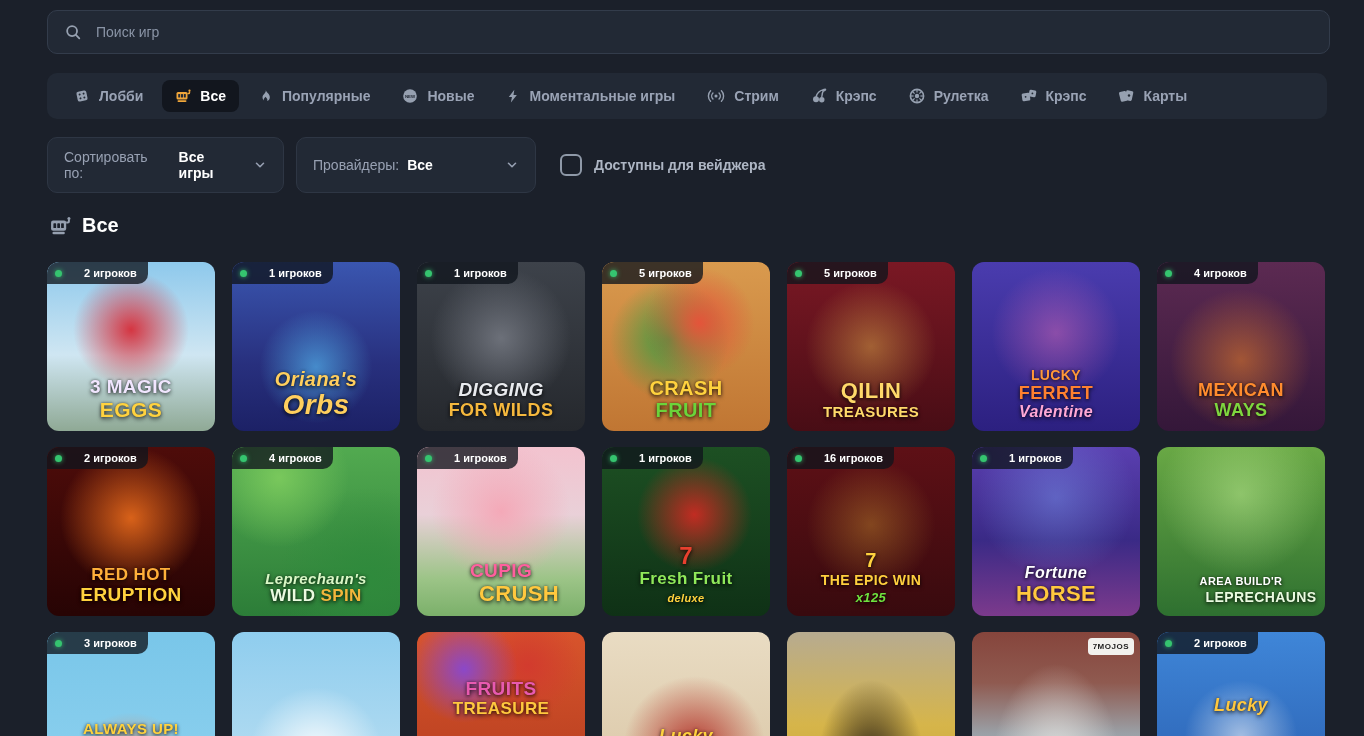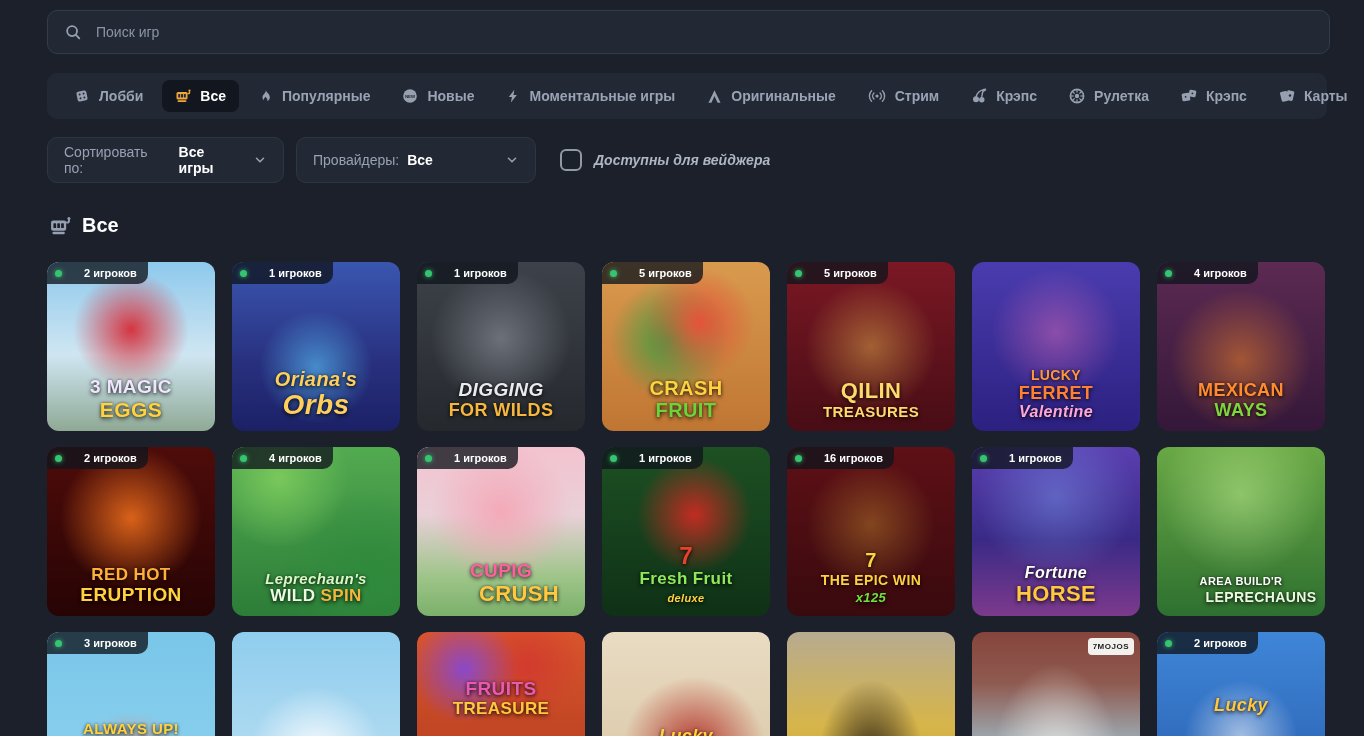--- a/index.html
+++ b/index.html
@@ -18,29 +18,29 @@
     border-radius:10px;display:flex;align-items:center;gap:6px;padding:0 14px;box-sizing:border-box;}
   .tab{display:flex;align-items:center;gap:9px;background:transparent;border:none;cursor:pointer;
     padding:8px 13px;border-radius:8px;color:#9aa3b5;font-size:14px;font-weight:600;
     font-family:"Liberation Sans",sans-serif;white-space:nowrap;}
   .tab .tab-label{color:#9aa3b5;}
   .tab.active{background:#12161e;}
   .tab.active .tab-label{color:#ffffff;font-weight:700;}
   .tab.active .icon{color:#f0a63a;}
   
   .filters{position:absolute;left:47px;top:137px;display:flex;align-items:center;}
-  .filter-pill{height:46px;box-sizing:border-box;background:#222935;border:1px solid #2e3644;
+  .filter-pill{height:56px;box-sizing:border-box;background:#222935;border:1px solid #2e3644;
     border-radius:10px;display:flex;align-items:center;gap:8px;padding:0 16px;cursor:pointer;
     color:#98a1b3;font-size:14px;}
   .filter-pill b{color:#ffffff;font-weight:700;}
   .filter-pill .chev{color:#98a1b3;margin-left:2px;display:inline-flex;}
   .pill-sort{width:237px;}
   .pill-prov{width:240px;margin-left:12px;justify-content:space-between;}
   .pill-prov .left{display:flex;gap:8px;align-items:center;}
-  .wager{display:flex;align-items:center;gap:12px;margin-left:24px;cursor:pointer;font-style:italic;}
+  .wager{display:flex;align-items:center;gap:12px;margin-left:24px;cursor:pointer;}
   .checkbox{width:22px;height:22px;border:2px solid #8f99a8;border-radius:6px;box-sizing:border-box;
     background:transparent;}
   .wager-label{color:#aeb6c4;font-size:14px;font-weight:600;}
   
   .section-header{position:absolute;left:49px;top:214px;display:flex;align-items:center;gap:11px;}
   .section-header h2{margin:0;color:#ffffff;font-size:20px;font-weight:700;}
   
   .grid{position:absolute;left:47px;top:262px;display:grid;grid-template-columns:repeat(7,168px);
     gap:16px 17px;}
   .card{position:relative;width:168px;height:169px;border-radius:12px;overflow:hidden;cursor:pointer;}
@@ -119,28 +119,20 @@
       <button class="tab">
         <span class="icon">
           <svg viewBox="0 0 16 16" width="14" height="14">
             <path d="M9.5.8 3.2 9.2h3.6L5.6 15.4l6.8-8.6H8.6L9.5.8z" fill="currentColor"></path>
           </svg>
         </span>
         <span class="tab-label">Моментальные игры</span>
       </button>
       <button class="tab">
         <span class="icon">
-          <svg viewBox="0 0 16 16" width="15" height="15">
-            <path d="M8 1.2 14.4 14.6h-3.1L8 7.4l-3.3 7.2H1.6L8 1.2z" fill="currentColor"></path>
-          </svg>
-        </span>
-        <span class="tab-label">Оригинальные</span>
-      </button>
-      <button class="tab">
-        <span class="icon">
           <svg viewBox="0 0 20 16" width="18" height="14">
             <circle cx="10" cy="8" r="1.8" fill="currentColor"></circle>
             <path d="M6.5 4.5a5 5 0 0 0 0 7M13.5 4.5a5 5 0 0 1 0 7" stroke="currentColor" stroke-width="1.6" fill="none" stroke-linecap="round"></path>
             <path d="M3.8 2a8.5 8.5 0 0 0 0 12M16.2 2a8.5 8.5 0 0 1 0 12" stroke="currentColor" stroke-width="1.6" fill="none" stroke-linecap="round"></path>
           </svg>
         </span>
         <span class="tab-label">Стрим</span>
       </button>
       <button class="tab">
         <span class="icon">

